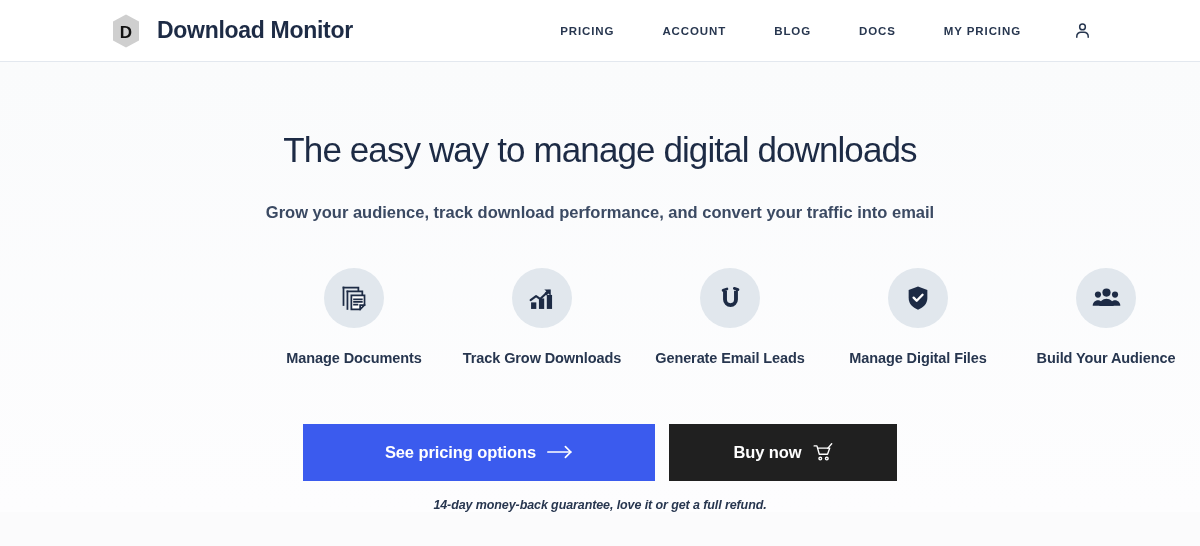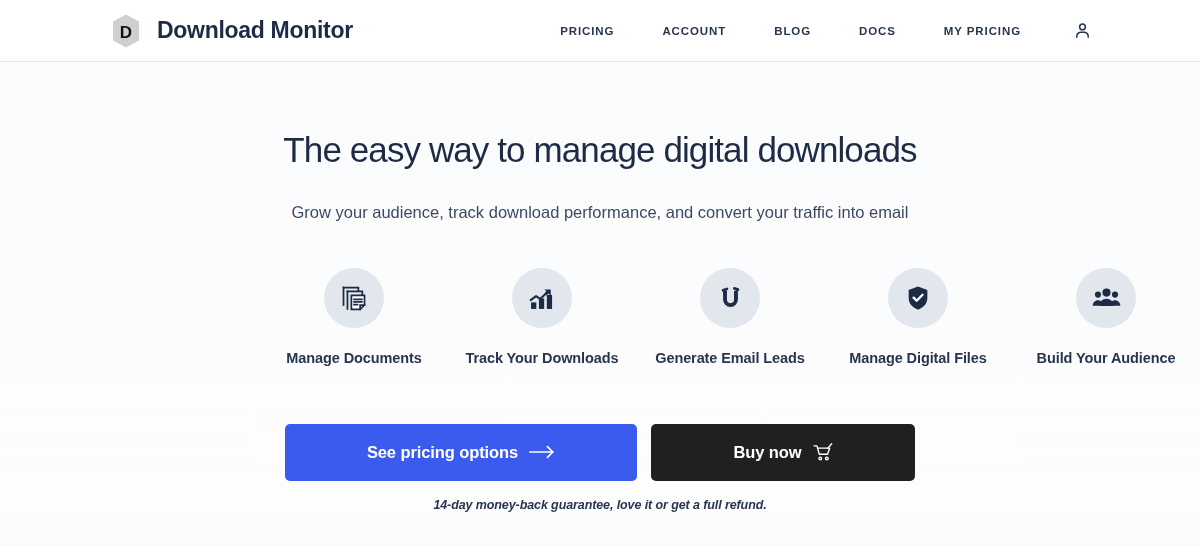--- a/index.html
+++ b/index.html
@@ -93,21 +93,21 @@
     color: #1d2b45;
     line-height: 1.12;
   }
 
   .hero-sub {
     margin: 28px auto 0;
     width: 700px;
     font-size: 16.5px;
     line-height: 1.85;
     color: #3b4a63;
-    font-weight: 400;
+    font-weight: 700;
   }
 
   
   .features {
     margin-top: 40px;
     display: flex;
     justify-content: flex-end;
     gap: 0;
   }
 
@@ -144,41 +144,41 @@
   .cta-row {
     margin-top: 58px;
     display: flex;
     justify-content: center;
     gap: 14px;
   }
 
   .btn {
     height: 57px;
     border: none;
-    border-radius: 5px;
+    border-radius: 0;
     display: flex;
     align-items: center;
     justify-content: center;
     gap: 11px;
     font-family: "Liberation Sans", sans-serif;
     font-size: 16.5px;
     font-weight: bold;
     letter-spacing: -0.1px;
     color: #ffffff;
     cursor: pointer;
     padding: 0 30px;
   }
 
   .btn-primary {
     width: 352px;
     background: #3b5bee;
   }
 
   .btn-dark {
-    width: 264px;
+    width: 228px;
     background: #202020;
   }
 
   .btn svg { display: block; }
 
   .guarantee {
     margin-top: 17px;
     text-align: center;
     font-size: 12.5px;
     font-weight: bold;
@@ -246,21 +246,21 @@
     <div class="feature">
       <span class="feature-icon">
         <svg width="28" height="28" viewBox="0 0 32 32" fill="#1d2b45">
           <rect x="3.5" y="21" width="6" height="7.5"></rect>
           <rect x="12.5" y="16.5" width="6" height="12"></rect>
           <rect x="21.5" y="12.5" width="6" height="16"></rect>
           <path d="M3 18.5l6.2-4.6 4.6 3.2L24 7.8" stroke="#1d2b45" stroke-width="2.4" fill="none" stroke-linecap="round" stroke-linejoin="round"></path>
           <path d="M18.6 6.2H26v7.4l-2.6-2.8-2.2 2.2-2.4-2.4 2.2-2.2z"></path>
         </svg>
       </span>
-      <span class="feature-label">Track Your Downloads</span>
+      <span class="feature-label">Track Grow Downloads</span>
     </div>
 
     <div class="feature">
       <span class="feature-icon">
         <svg width="27" height="27" viewBox="0 0 32 32" fill="none" stroke="#1d2b45" stroke-width="4.6" stroke-linecap="butt">
           <path d="M9.5 6.5v12a6.5 6.5 0 0 0 13 0v-12"></path>
           <path d="M9.5 6.5h13" stroke-width="3" stroke="#e1e7ed"></path>
           <path d="M7.2 7.5l4.6-1.6M20.5 5.2l4.4 1.4" stroke-width="3.2" stroke-linecap="round"></path>
         </svg>
       </span>

